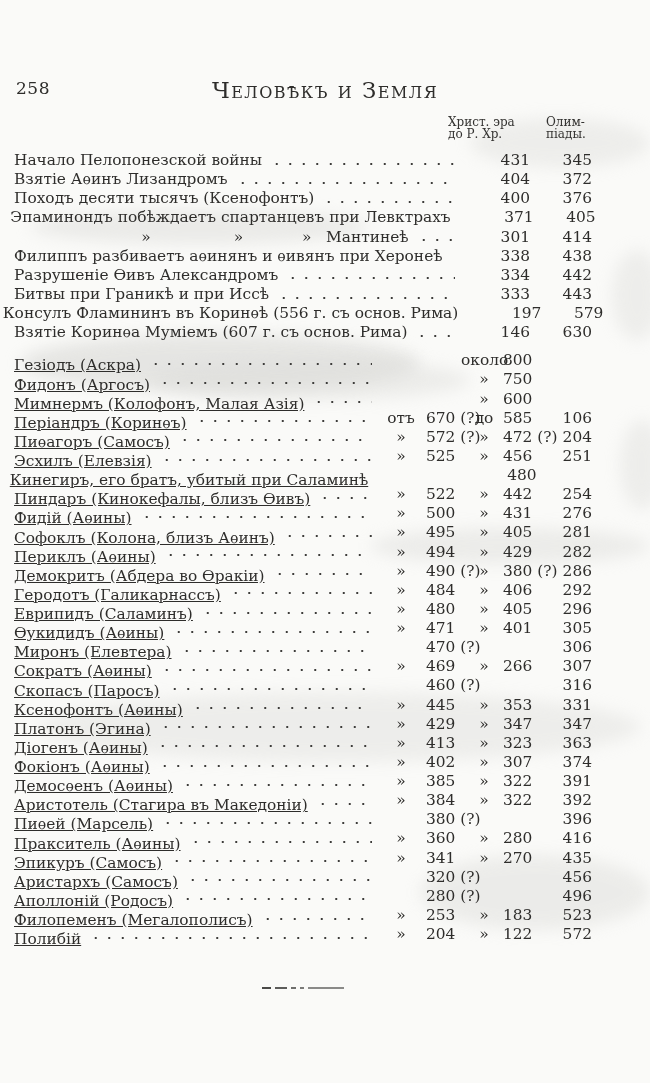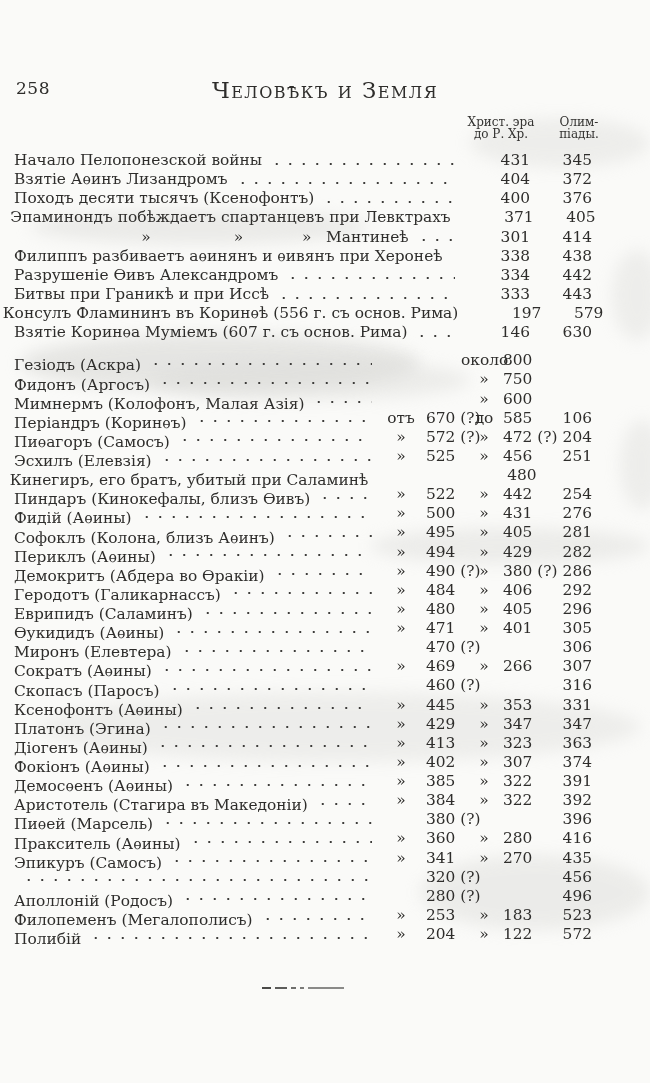--- a/index.html
+++ b/index.html
@@ -11,28 +11,28 @@
     overflow:hidden;
   }
   .page{position:relative;width:650px;height:1040px;overflow:hidden;}
   
   .blob{position:absolute;border-radius:50%;filter:blur(8px);background:#dbdbd8;opacity:.5;}
   
   .pagenum{position:absolute;left:16px;top:78px;font-size:17px;letter-spacing:.5px;}
   .title{position:absolute;left:0;right:0;top:77px;text-align:center;
          font-variant:small-caps;font-size:23px;letter-spacing:1.5px;}
   
-  .colhead{position:absolute;top:117px;font-size:12px;line-height:11.5px;text-align:center;color:#343331;}
+  .colhead{position:absolute;top:117px;font-size:12px;line-height:11.5px;color:#343331;}
   .colhead .l{white-space:nowrap;}
   .era-h{left:448px;width:106px;}
   .oly-h{left:546px;width:66px;}
   
   .tbl{position:absolute;left:14px;top:151px;width:586px;}
   .section{}
-  .s2{margin-top:9px;}
+  .s2{margin-top:9px;text-decoration:underline;}
   .row{position:relative;display:flex;align-items:baseline;height:19.13px;line-height:19.13px;font-size:15.4px;white-space:nowrap;justify-content:center;}
   .nm{white-space:pre;flex:0 0 auto;}
   .lead{flex:1 1 auto;align-self:stretch;margin:0 3px 0 8px;
         background-image:radial-gradient(circle,#3d3c3a 1.15px,rgba(0,0,0,0) 1.5px);
         background-size:13.5px 4px;background-repeat:repeat-x;background-position:left bottom 4.5px;}
   
   .v1{flex:0 0 72px;text-align:right;}
   .oly1{flex:0 0 70px;text-align:right;padding-right:8px;box-sizing:border-box;}
   
   .cols{flex:0 0 225px;position:relative;height:100%;}
@@ -433,20 +433,21 @@
           <span class="lead"></span>
           <span class="cols">
             <span class="m1">»</span>
             <span class="n1">341</span>
             <span class="m2">»</span>
             <span class="n2">270</span>
             <span class="oly2">435</span>
           </span>
         </div>
         <div class="row">
+          <span class="nm">Аристархъ (Самосъ)</span>
           <span class="lead"></span>
           <span class="cols">
             <span class="m1"></span>
             <span class="n1">320 (?)</span>
             <span class="m2"></span>
             <span class="n2"></span>
             <span class="oly2">456</span>
           </span>
         </div>
         <div class="row">

